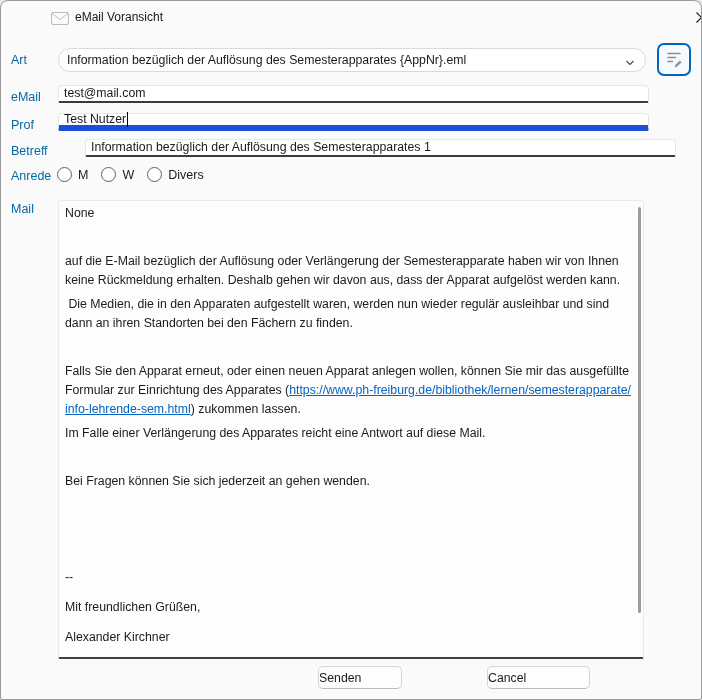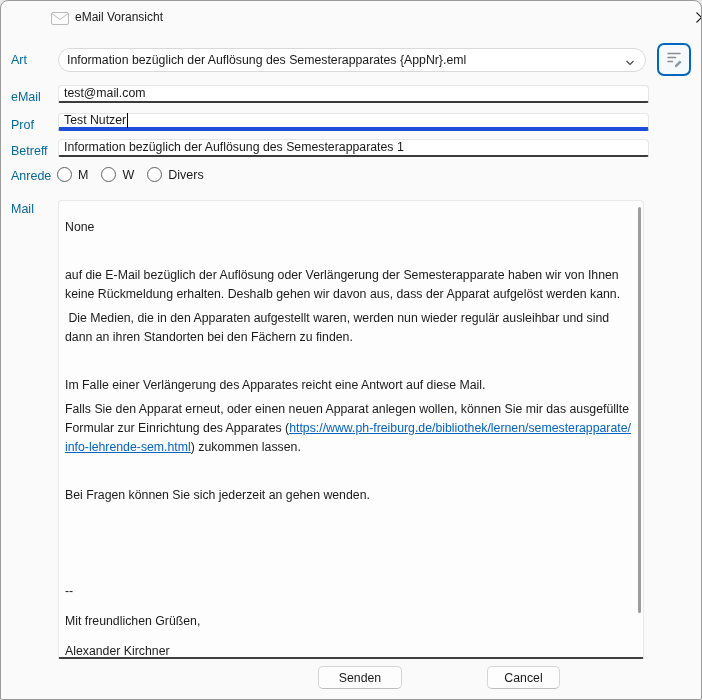--- a/index.html
+++ b/index.html
@@ -47,39 +47,39 @@
   .textfield {
     position: absolute; left: 57px; width: 591px; height: 18px;
     background: #ffffff;
     border: 1px solid #e6e6e6; border-bottom: 2px solid #3b3b3b;
     border-radius: 4px 4px 2px 2px;
     font-family: inherit; font-size: 12.3px; color: #1a1a1a;
     padding: 0 6px 1px 5px;
     display: flex; align-items: center;
   }
   input.textfield { display: block; line-height: 19px; }
-  .textfield.focused { border-bottom: 4px solid #1d4ed8; }
+  .textfield.focused { border-bottom: 6px solid #1d4ed8; }
   .caret { display: inline-block; width: 1px; height: 15px; background: #000; margin-left: 1px; }
 
   
   .radio-row { position: absolute; left: 56px; top: 166px; display: flex; align-items: center; }
   .radio-group { display: flex; align-items: center; margin-right: 13px; }
   .radio-circle {
     width: 15px; height: 15px; border-radius: 50%;
     border: 1px solid #616161; background: #fefefe; margin-right: 6px;
   }
   .radio-label { font-size: 12.5px; color: #1a1a1a; }
 
   
   .mailbox {
     position: absolute; left: 57px; top: 199px; width: 586px; height: 459px;
     background: #fdfdfd;
     border: 1px solid #e9e9e9; border-bottom: 2px solid #404040;
     border-radius: 4px 4px 2px 2px;
-    padding: 17px 10px 0 6px;
+    padding: 3px 10px 0 6px;
     overflow: hidden;
   }
   .mailbox p {
     font-size: 12.3px; color: #1b1b1b;
     line-height: 19px; min-height: 19px; margin: 0 0 5px 0;
     white-space: pre-wrap;
   }
   .mailbox p.wide-gap { margin-bottom: 11px; }
   .mail-link { color: #0563c1; text-decoration: underline; word-break: break-all; }
   .scroll-thumb {
@@ -87,24 +87,24 @@
     background: #9d9d9d; border-radius: 2px;
   }
 
   
   .btn {
     position: absolute; top: 665px; height: 23px;
     background: #fdfdfd;
     border: 1px solid #d5d5d5; border-bottom-color: #bdbdbd;
     border-radius: 5px;
     font-family: inherit; font-size: 12.3px; color: #1a1a1a;
-    display: flex; align-items: center; justify-content: center;
+    display: flex; align-items: center; justify-content: flex-start;
   }
   .btn-send { left: 317px; width: 84px; }
-  .btn-cancel { left: 486px; width: 73px; }
+  .btn-cancel { left: 486px; width: 103px; }
 </style>
 </head>
 <body>
 
 <div class="window">
 
   <div class="titlebar">
     <span class="title-icon">
       <svg width="18" height="13" viewBox="0 0 18 13">
         <rect x="0.5" y="0.5" width="17" height="12" rx="1.5" fill="none" stroke="#bcbcbc"></rect>
@@ -144,21 +144,21 @@
   <span class="field-label" style="top:89px">eMail</span>
   <input class="textfield" style="top: 84px;" type="text" value="test@mail.com">
 
   <span class="field-label" style="top:117px">Prof</span>
   <div class="textfield focused" style="top:112px">
     <span>Test Nutzer</span>
       <span class="caret"></span>
   </div>
 
   <span class="field-label" style="top:143px">Betreff</span>
-  <input class="textfield" style="top: 138px;" type="text" value="Information bezüglich der Auflösung des Semesterapparates 1">
+  <input class="textfield" style="top: 138px; margin-left: 27px;" type="text" value="Information bezüglich der Auflösung des Semesterapparates 1">
 
   <span class="field-label" style="top:168px">Anrede</span>
   <div class="radio-row">
     <span class="radio-group">
       <span class="radio-circle"></span>
       <span class="radio-label">M</span>
     </span>
     <span class="radio-group">
       <span class="radio-circle"></span>
       <span class="radio-label">W</span>
@@ -169,22 +169,22 @@
     </span>
   </div>
 
   <span class="field-label" style="top:201px">Mail</span>
   <div class="mailbox">
     <p>None</p>
     <p></p>
     <p>auf die E-Mail bezüglich der Auflösung oder Verlängerung der Semesterapparate haben wir von Ihnen keine Rückmeldung erhalten. Deshalb gehen wir davon aus, dass der Apparat aufgelöst werden kann.</p>
     <p> Die Medien, die in den Apparaten aufgestellt waren, werden nun wieder regulär ausleihbar und sind dann an ihren Standorten bei den Fächern zu finden.</p>
     <p></p>
+    <p><span>Falls Sie den Apparat erneut, oder einen neuen Apparat anlegen wollen, können Sie mir das ausgefüllte Formular zur Einrichtung des Apparates (</span><a class="mail-link" href="#">https://www.ph-freiburg.de/bibliothek/lernen/semesterapparate/info-lehrende-sem.html</a><span>) zukommen lassen.</span></p>
     <p>Im Falle einer Verlängerung des Apparates reicht eine Antwort auf diese Mail.</p>
-    <p><span>Falls Sie den Apparat erneut, oder einen neuen Apparat anlegen wollen, können Sie mir das ausgefüllte Formular zur Einrichtung des Apparates (</span><a class="mail-link" href="#">https://www.ph-freiburg.de/bibliothek/lernen/semesterapparate/info-lehrende-sem.html</a><span>) zukommen lassen.</span></p>
     <p></p>
     <p>Bei Fragen können Sie sich jederzeit an gehen wenden.</p>
     <p></p>
     <p></p>
     <p></p>
     <p class="wide-gap">--</p>
     <p class="wide-gap">Mit freundlichen Grüßen,</p>
     <p>Alexander Kirchner</p>
     <div class="scroll-thumb"></div>
   </div>

